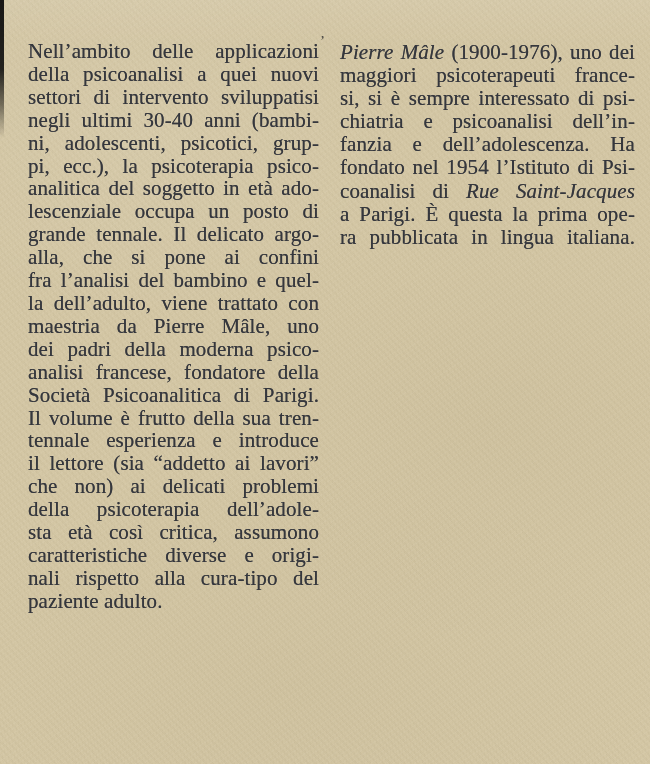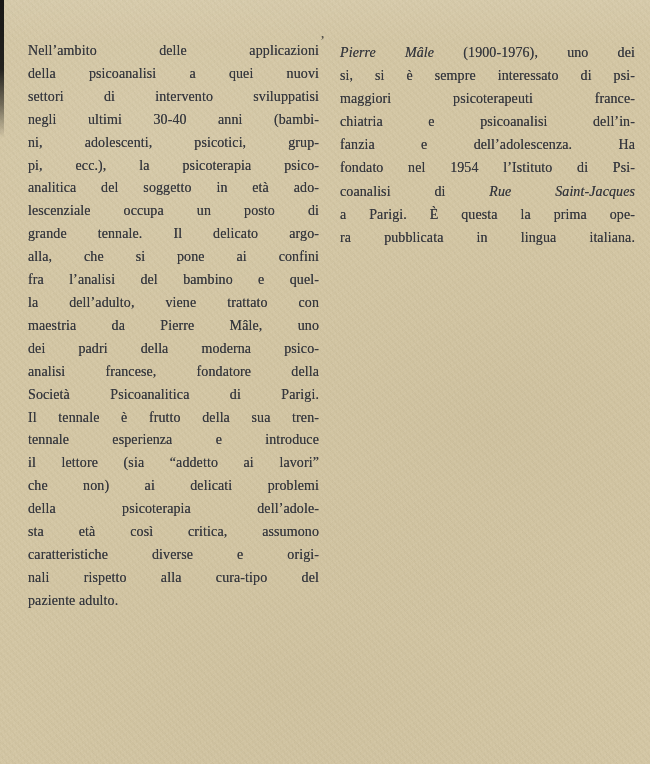--- a/index.html
+++ b/index.html
@@ -50,21 +50,21 @@
     background: linear-gradient(to bottom,
       rgba(14,14,14,0.95) 0%,
       rgba(16,16,16,0.9) 50%,
       rgba(30,28,22,0.55) 75%,
       rgba(30,28,22,0) 100%);
     filter: blur(0.6px);
   }
   .column {
     position: absolute;
     color: var(--ink);
-    font-size: 14px;
+    font-size: 21px;
     letter-spacing: 0.1px;
     text-shadow: 0 0 0.6px rgba(53,55,61,0.75);
   }
   .column.left {
     left: 28px;
     top: 40px;
     width: 291px;
     line-height: 22.9px;
   }
   .column.right {
@@ -110,34 +110,34 @@
       <div class="line"><span>analitica del soggetto in età ado-</span></div>
       <div class="line"><span>lescenziale occupa un posto di</span></div>
       <div class="line"><span>grande tennale. Il delicato argo-</span></div>
       <div class="line"><span>alla, che si pone ai confini</span></div>
       <div class="line"><span>fra l’analisi del bambino e quel-</span></div>
       <div class="line"><span>la dell’adulto, viene trattato con</span></div>
       <div class="line"><span>maestria da Pierre Mâle, uno</span></div>
       <div class="line"><span>dei padri della moderna psico-</span></div>
       <div class="line"><span>analisi francese, fondatore della</span></div>
       <div class="line"><span>Società Psicoanalitica di Parigi.</span></div>
-      <div class="line"><span>Il tennale è frutto della sua tren-</span></div>
+      <div class="line"><span>Il volume è frutto della sua tren-</span></div>
       <div class="line"><span>tennale esperienza e introduce</span></div>
       <div class="line"><span>il lettore (sia “addetto ai lavori”</span></div>
       <div class="line"><span>che non) ai delicati problemi</span></div>
       <div class="line"><span>della psicoterapia dell’adole-</span></div>
       <div class="line"><span>sta età così critica, assumono</span></div>
       <div class="line"><span>caratteristiche diverse e origi-</span></div>
       <div class="line"><span>nali rispetto alla cura-tipo del</span></div>
       <div class="line nojust"><span>paziente adulto.</span></div>
     </div>
   <div class="column right" id="right-col">
       <div class="line"><i>Pierre Mâle</i><span> (1900-1976), uno dei</span></div>
+      <div class="line"><span>maggiori psicoterapeuti france-</span></div>
       <div class="line"><span>si, si è sempre interessato di psi-</span></div>
-      <div class="line"><span>maggiori psicoterapeuti france-</span></div>
       <div class="line"><span>chiatria e psicoanalisi dell’in-</span></div>
       <div class="line"><span>fanzia e dell’adolescenza. Ha</span></div>
       <div class="line"><span>fondato nel 1954 l’Istituto di Psi-</span></div>
       <div class="line"><span>coanalisi di </span><i>Rue Saint-Jacques</i></div>
       <div class="line"><span>a Parigi. È questa la prima ope-</span></div>
       <div class="line"><span>ra pubblicata in lingua italiana.</span></div>
     </div>
 </div>
 
 </body></html>

